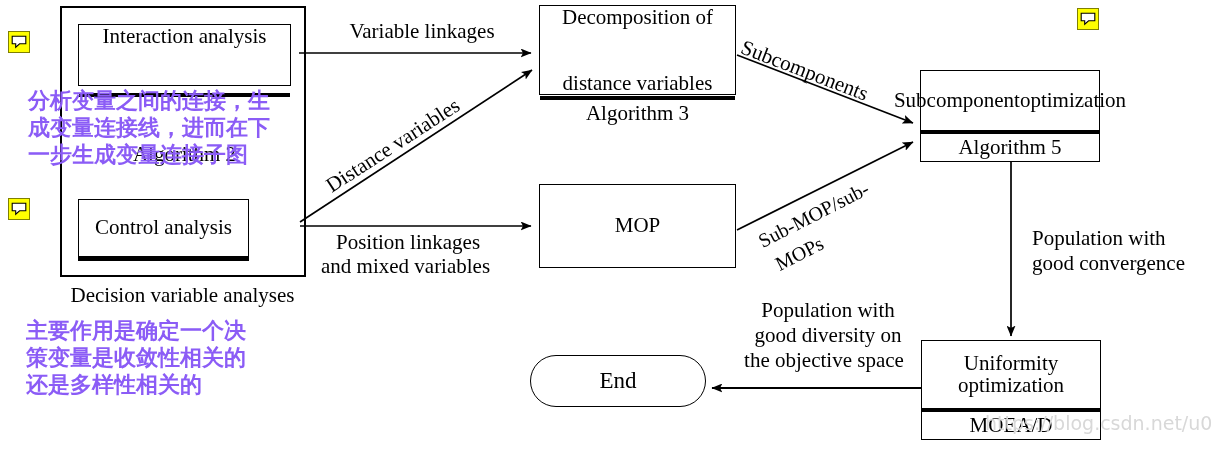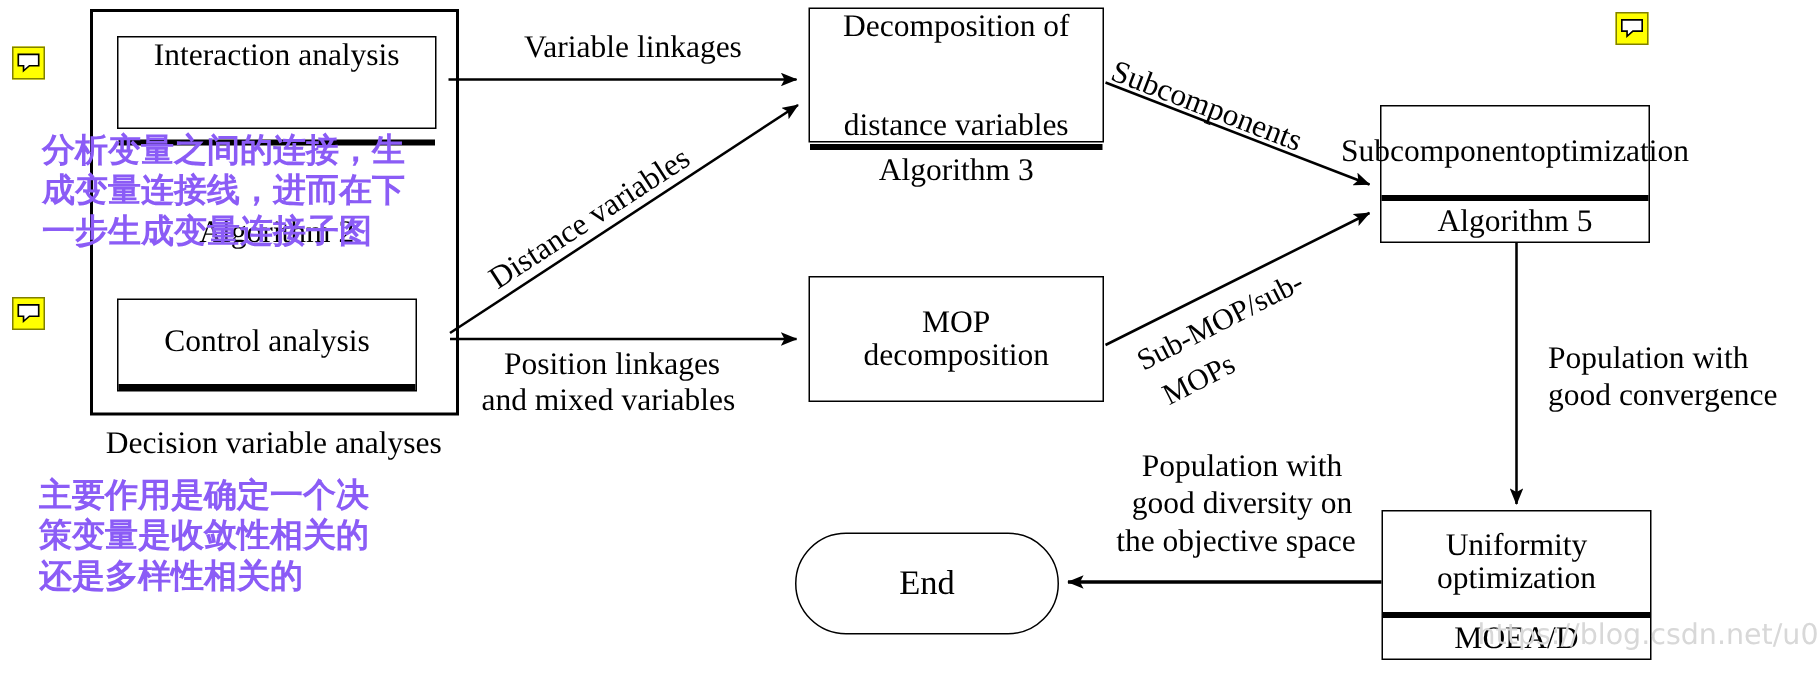--- a/index.html
+++ b/index.html
@@ -151,38 +151,37 @@
   </svg>
 
   <div class="group-box" style="left:60px; top:6px; width:242px; height:267px;"></div>
 
   <div class="node" style="left:78px; top:24px; width:213px; height:62px; font-size:21px;gap:44px;">
     <div class="title">Interaction analysis</div>
     <div class="divider"></div>
     <div class="algo">Algorithm 2</div>
   </div>
 
-  <div class="node" style="left:78px; top:199px; width:200px; height:62px; font-size:21px;">
+  <div class="node" style="left:78px; top:199px; width:171px; height:62px; font-size:21px;">
     <div class="title">Control analysis</div>
     <div class="divider"></div>
   </div>
 
   <div class="node" style="left:539px; top:5px; width:197px; height:90px; font-size:21px;">
     <div class="title" style="flex-direction:column;gap:44px;">
       <span>Decomposition of</span>
       <span>distance variables</span>
     </div>
     <div class="divider"></div>
     <div class="algo">Algorithm 3</div>
   </div>
 
   <div class="node" style="left:539px; top:184px; width:197px; height:84px; font-size:21px;">
     <div class="title" style="flex-direction:column;">
       <span>MOP</span>
-      <span>decomposition</span>
     </div>
   </div>
 
   <div class="node" style="left:920px; top:70px; width:180px; height:92px; font-size:21px;">
     <div class="title" style="flex-direction:row;text-align:center;">
       <span>Subcomponent</span>
       <span>optimization</span>
     </div>
     <div class="divider"></div>
     <div class="algo">Algorithm 5</div>
@@ -190,21 +189,21 @@
 
   <div class="node" style="left:921px; top:340px; width:180px; height:100px; font-size:21px;">
     <div class="title" style="flex-direction:column;">
       <span>Uniformity</span>
       <span>optimization</span>
     </div>
     <div class="divider"></div>
     <div class="algo">MOEA/D</div>
   </div>
 
-  <div class="terminal" style="left:530px; top:355px; width:176px; height:68px; font-size:23px;">
+  <div class="terminal" style="left:530px; top:355px; width:176px; height:52px; font-size:23px;">
     <span>End</span>
   </div>
 
   <div class="label" style="left:50px; top:284px; width:265px; font-size:21px;">Decision variable analyses</div>
 
   <div class="label" style="left:327px; top:20px; width:190px; font-size:21px;">Variable linkages</div>
 
   <div class="label rot" style="left:322px; top:178px; font-size:21px; transform:rotate(-33deg);">Distance variables</div>
 
   <div class="label left" style="left:336px; top:231px; font-size:21px;">Position linkages</div>

